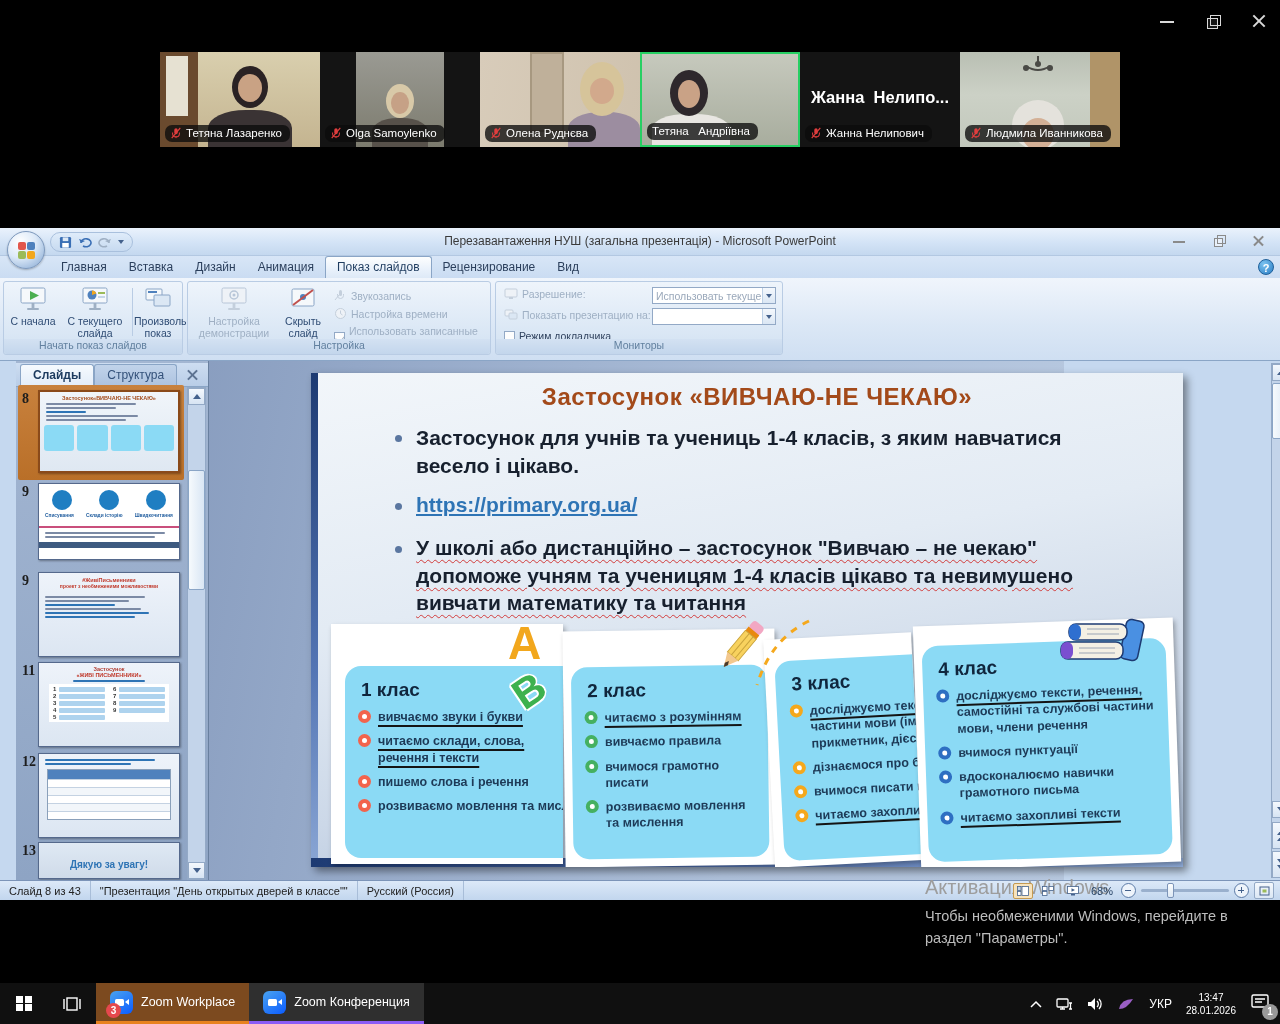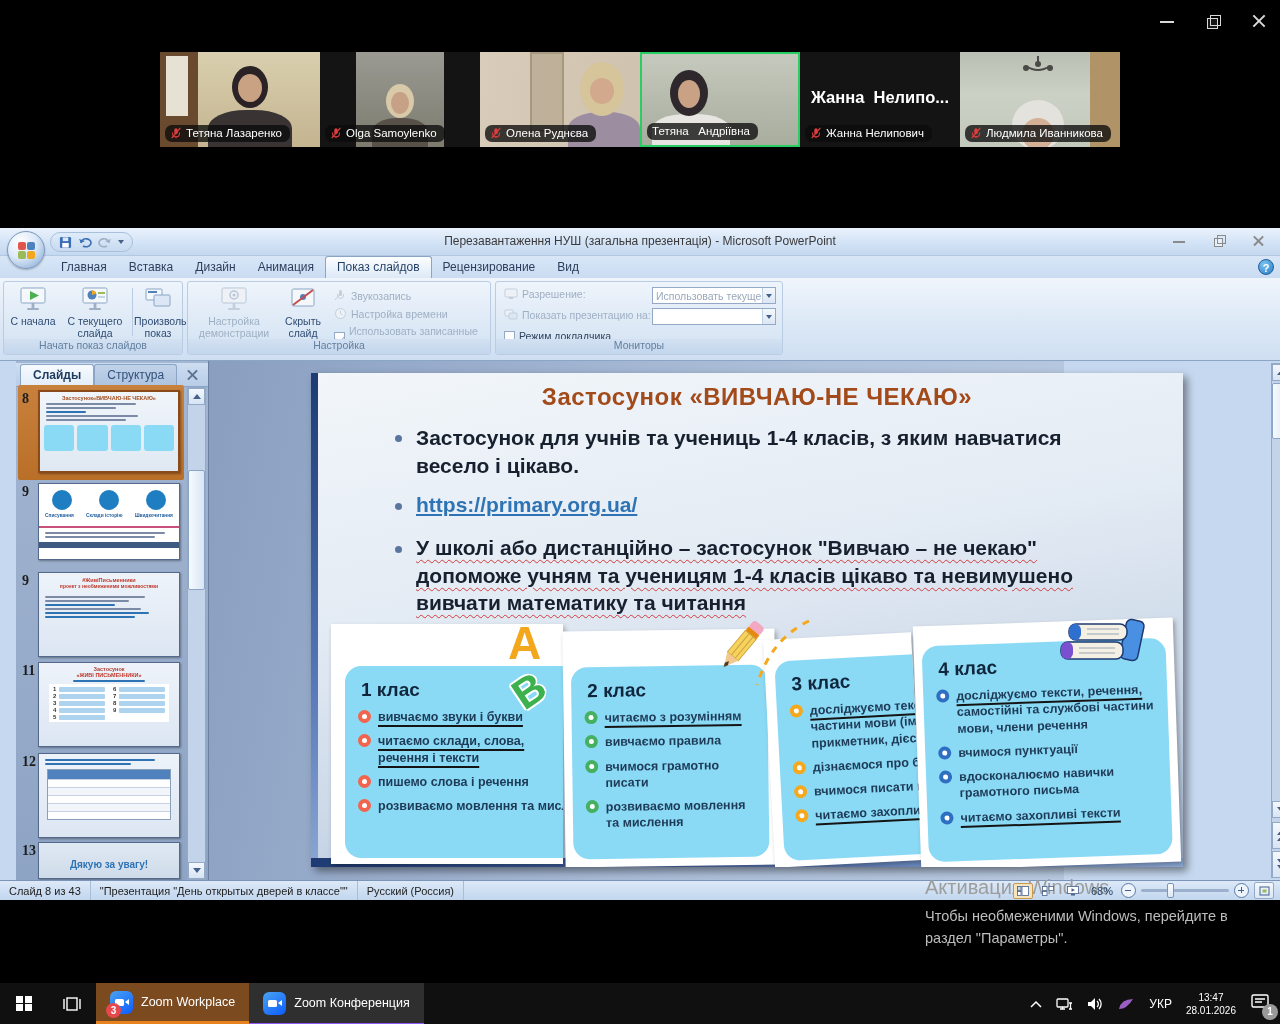--- a/index.html
+++ b/index.html
@@ -158,21 +158,21 @@
   .wm2 { font-size:14.5px; color:#bdbdbd; margin-top:7px; line-height:1.5; }
 
   
   .taskbar { position:absolute; left:0; top:983px; width:1280px; height:41px; background:#101010; z-index:10; display:flex; align-items:stretch; }
   .tbtn { width:48px; display:flex; align-items:center; justify-content:center; cursor:pointer; }
   .winlogo { display:grid; grid-template-columns:7px 7px; grid-template-rows:7px 7px; gap:1.5px; }
   .winlogo i { background:#fff; display:block; }
   .appbtn { display:flex; align-items:center; gap:8px; padding:0 14px; cursor:pointer; position:relative; }
   .appbtn .lbl { color:#fff; font-size:12.5px; }
   .app0 { background:#7c4a1f; border-bottom:3px solid #e8821e; }
-  .app1 { background:#2f2f2f; border-bottom:1px solid #8b5cf6;justify-content:flex-end; }
+  .app1 { background:#2f2f2f; border-bottom:3px solid #8b5cf6;justify-content:flex-end; }
   .zic { position:relative; width:23px; height:23px; }
   .zic .sq { position:absolute; inset:0; border-radius:6px; background:linear-gradient(145deg,#4aa3f0,#0b5cff); }
   .zic .cam { position:absolute; left:5px; top:8px; width:9px; height:7px; background:#fff; border-radius:1.5px; }
   .zic .cam::after { content:""; position:absolute; left:9.5px; top:0.5px; width:0; height:0;
     border-top:3px solid transparent; border-bottom:3px solid transparent; border-right:4.5px solid #fff; }
   .zbadge { position:absolute; left:-4px; bottom:-4px; min-width:15px; height:15px; border-radius:8px; background:#e5484d;
     color:#fff; font-size:10px; font-weight:bold; display:flex; align-items:center; justify-content:center; padding:0 3px; }
   .tray { margin-left:auto; display:flex; align-items:center; gap:14px; padding-right:10px; }
   .trayic { cursor:pointer; display:flex; align-items:center; justify-content:center; }
   .lang { color:#fff; font-size:12px; cursor:pointer; }

